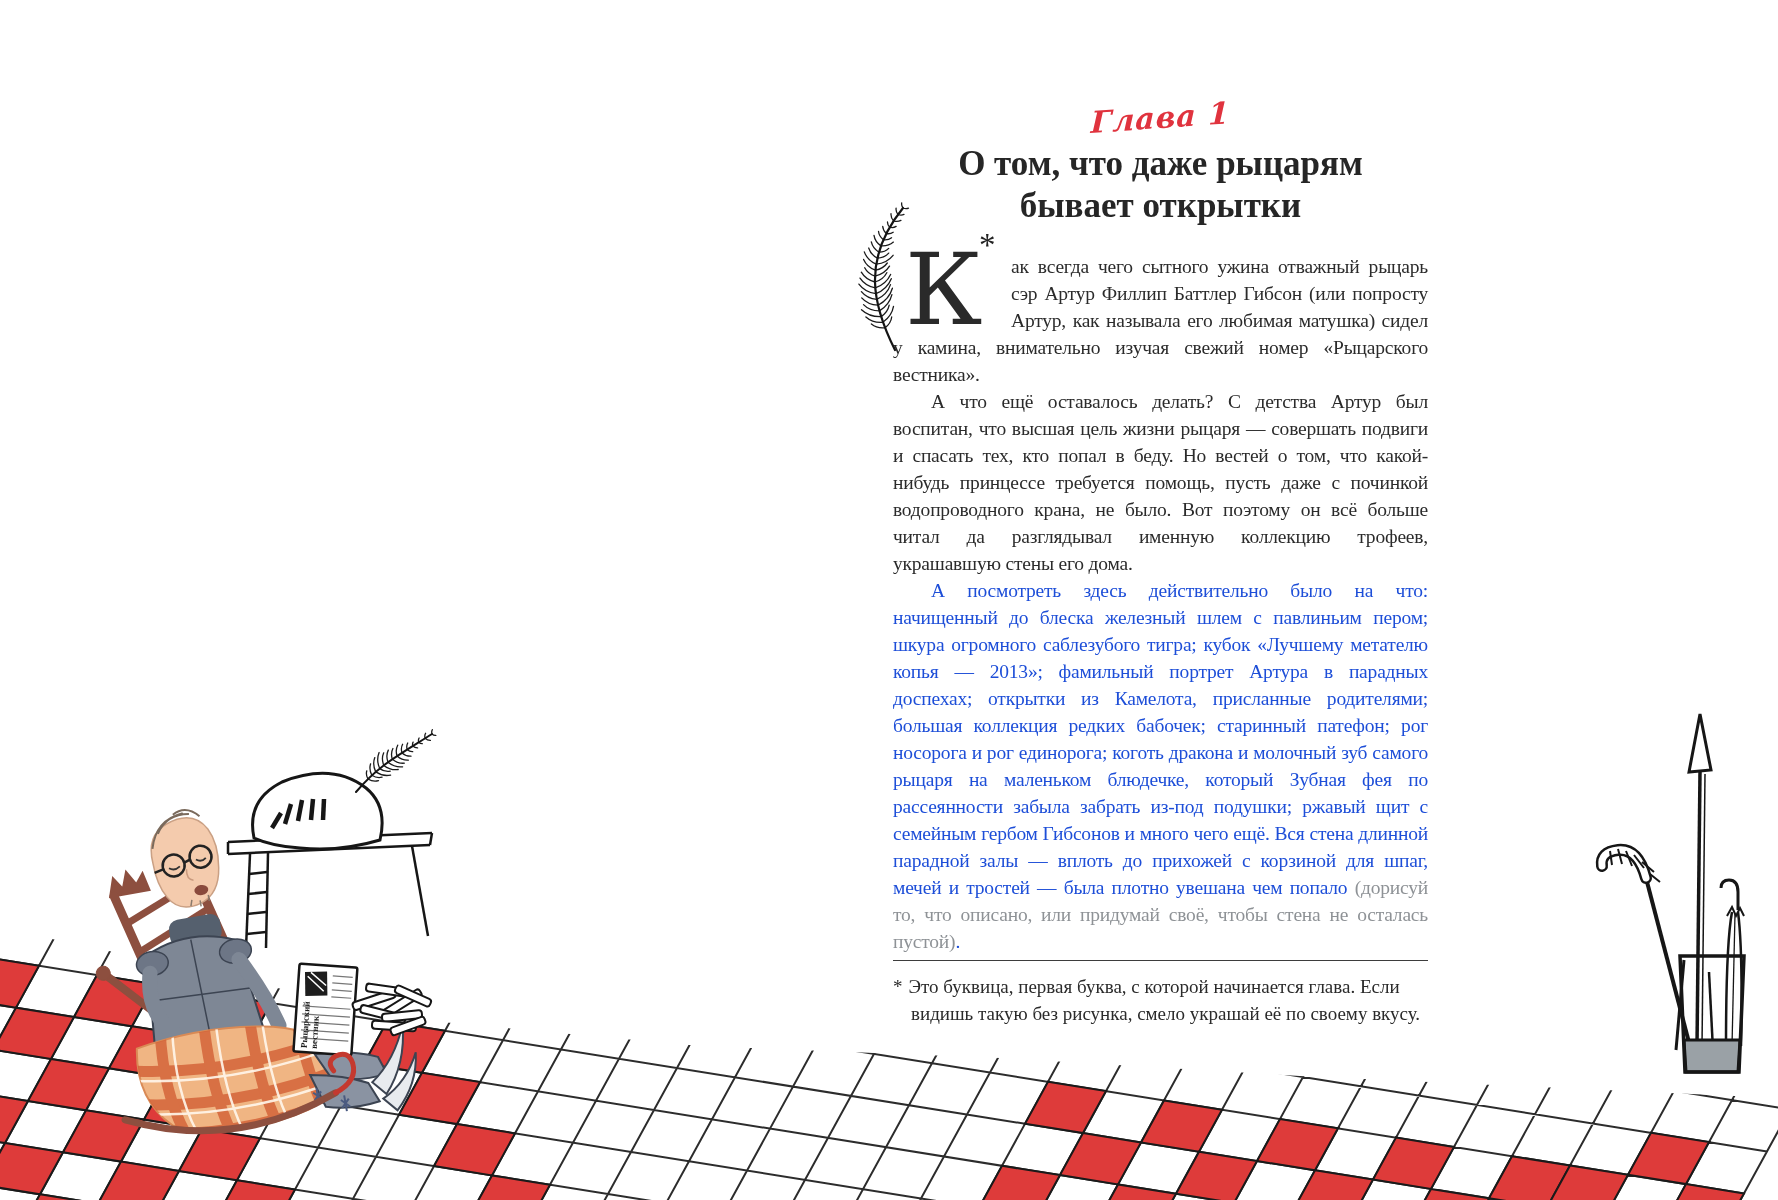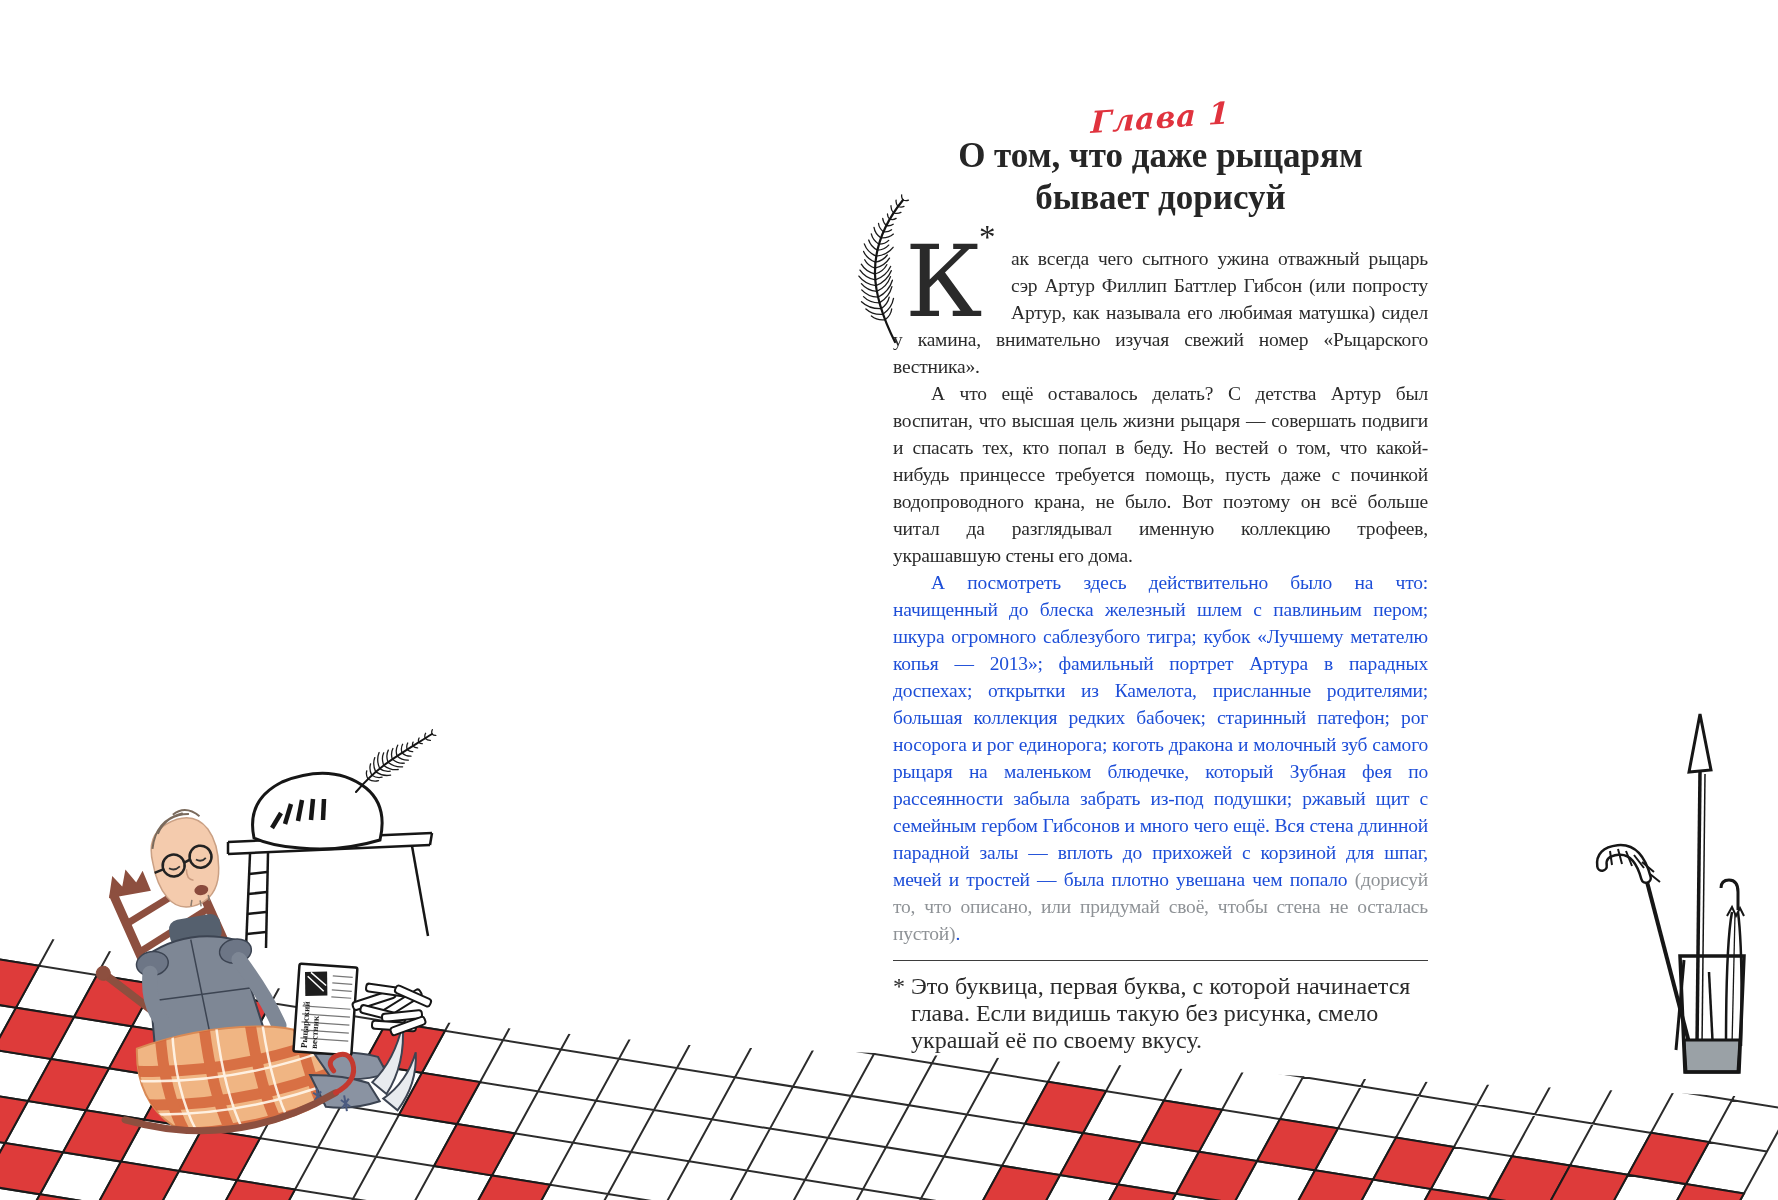--- a/index.html
+++ b/index.html
@@ -5,34 +5,34 @@
   html,body{margin:0;padding:0;background:#ffffff;}
   .canvas{position:relative;width:1778px;height:1200px;background:#fff;overflow:hidden;
           font-family:"Liberation Serif",serif;color:#2b2b2b;}
   svg{display:block;}
   .illus{position:absolute;}
 
   
   .text-col{position:absolute;left:893px;top:100px;width:535px;}
   .chapter-label{text-align:center;font-family:"DejaVu Serif",serif;font-style:italic;font-weight:bold;
                  font-size:30px;color:#e0333e;transform:rotate(-4deg) skewX(-6deg);letter-spacing:1px;}
-  .page-title{margin-top:0;text-align:center;font-size:35px;line-height:42px;font-weight:bold;color:#262626;}
+  .page-title{margin-top:8px;text-align:center;font-size:35px;line-height:42px;font-weight:bold;color:#262626;}
   .body-text{margin-top:26px;font-size:19.5px;line-height:27px;text-align:justify;letter-spacing:-0.2px;}
   .para{margin:0;text-indent:38px;}
   .para.first{text-indent:0;}
   .dc-wrap{float:left;width:118px;height:80px;position:relative;margin-top:1px;}
   .dc{position:absolute;left:12px;top:-14px;font-size:100px;line-height:100px;
       font-family:"DejaVu Serif",serif;color:#2a2a2a;}
   .dc-star{position:absolute;left:86px;top:-22px;font-size:33px;color:#222;}
   .feather-dc{position:absolute;left:-50px;top:-52px;}
   .red-text{color:#1d4ed8;}
   .gray-text{color:#8e9296;}
 
   
-  .footnote{position:absolute;left:893px;top:960px;width:535px;font-size:24px;line-height:27px;}
+  .footnote{position:absolute;left:893px;top:960px;width:535px;font-size:19px;line-height:27px;}
   .fn-rule{border:0;border-top:1.6px solid #3d3d3d;margin:0 0 12px 0;width:535px;}
   .fn-text{padding-left:18px;text-indent:-18px;}
   .fn-marker{margin-right:6px;}
 </style>
 </head>
 <body>
 
 <div class="canvas">
 
   <svg id="floor-svg" class="illus" style="left:0;top:0;" width="1778" height="1200">
@@ -234,21 +234,21 @@
       <path d="M133 440 L129 362" stroke-width="2.5"></path>
       <path d="M104 430 L160 430 L158 462 L106 462 Z" fill="#9aa1a6" stroke-width="3"></path>
       <path d="M100 346 L164 346 L159 462 L105 462 Z" stroke-width="3.5"></path>
     </g>
   </svg>
 
   <div class="text-col">
     <div class="chapter-label">Глава 1</div>
     <div class="page-title">
       <span style="display:block">О том, что даже рыцарям</span>
-      <span style="display:block">бывает дорисуй</span>
+      <span style="display:block">бывает открытки</span>
     </div>
     <div class="body-text">
       <p class="para first">
         <span class="dc-wrap">
           <svg class="feather-dc" width="112" height="152" viewBox="0 0 112 152">
               <g id="feather-dropcap">
                 <path d="M42.0 125.8Q47.9 121.5 48.7 115.0M42.0 125.8Q34.0 126.7 28.4 122.0M39.9 120.2Q48.9 114.0 50.5 104.4M39.9 120.2Q29.8 121.0 22.9 114.9M38.1 114.6Q44.8 110.3 46.2 103.2M38.1 114.6Q26.2 115.0 18.5 107.7M36.4 108.9Q46.4 103.0 48.9 92.7M36.4 108.9Q26.6 108.9 20.5 102.6M35.0 103.2Q46.2 97.2 49.4 86.2M35.0 103.2Q24.8 102.8 18.7 95.9M33.8 97.4Q44.2 92.5 47.5 82.6M33.8 97.4Q24.0 96.6 18.4 89.7M32.9 91.7Q44.2 87.0 48.3 76.7M32.9 91.7Q21.9 90.1 15.9 82.1M32.3 85.9Q43.2 81.9 47.6 72.4M32.3 85.9Q22.2 83.9 17.0 76.1M32.0 80.0Q40.2 77.6 43.8 70.7M32.0 80.0Q22.7 77.7 18.3 70.2M32.0 74.1Q41.8 71.8 46.5 64.1M32.0 74.1Q24.8 71.9 21.7 65.8M32.4 68.2Q40.2 66.8 44.3 61.0M32.4 68.2Q23.9 64.9 20.6 57.4M33.2 62.2Q44.0 61.0 50.1 53.3M33.2 62.2Q24.3 58.2 21.3 49.9M34.4 56.1Q41.4 55.8 45.7 51.1M34.4 56.1Q27.7 52.6 25.7 46.0M35.9 50.1Q41.9 50.2 45.7 46.4M35.9 50.1Q29.8 46.3 28.3 39.9M37.9 43.9Q45.3 44.5 50.4 40.1M37.9 43.9Q32.0 39.8 31.0 33.4M40.4 37.8Q45.2 38.4 48.6 35.8M40.4 37.8Q36.0 34.3 35.5 29.3M43.3 31.5Q47.2 32.3 50.2 30.3M43.3 31.5Q39.9 28.4 39.7 24.3M46.7 25.2Q50.3 26.2 53.1 24.4M46.7 25.2Q44.4 22.9 44.5 20.0M50.6 18.9Q54.6 20.2 57.9 18.4M50.6 18.9Q47.7 15.6 48.0 11.7M55.0 12.5Q58.2 13.7 61.0 12.4M55.0 12.5Q52.6 9.5 53.1 6.1M60.0 6.0Q62.9 7.3 65.5 6.2M60.0 6.0Q58.2 3.5 58.7 0.8" stroke="#1b1b1b" stroke-width="1.3" fill="none" stroke-linecap="round"></path>
                 <path d="M52 148 C30 104 18 58 60 6" stroke="#141414" stroke-width="2.2" fill="none" stroke-linecap="round"></path>
               </g>
             </svg>

